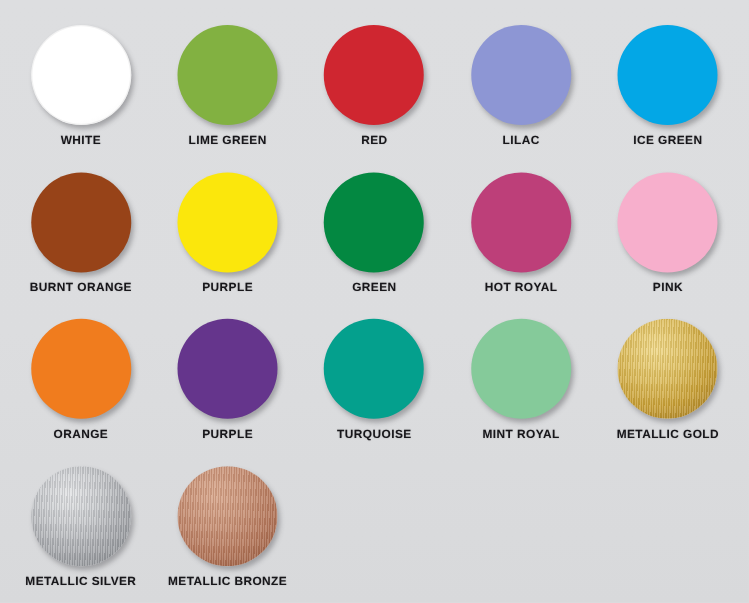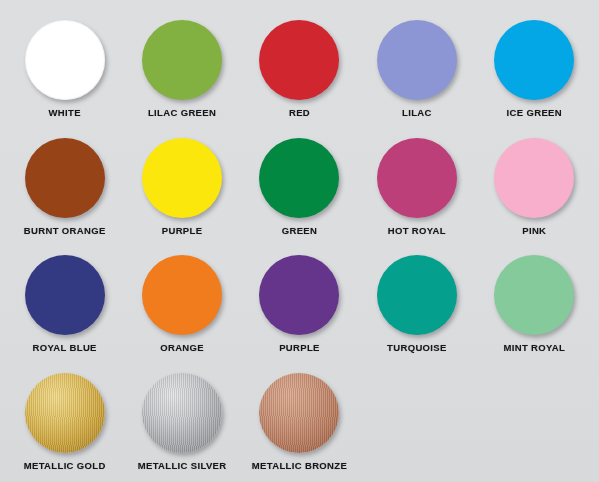--- a/index.html
+++ b/index.html
@@ -89,21 +89,21 @@
     <div class="swatch-cell">
       <div class="disc-wrap">
         <div class="disc finish-white has-edge"></div>
       </div>
       <div class="swatch-label">WHITE</div>
     </div>
     <div class="swatch-cell">
       <div class="disc-wrap">
         <div class="disc" style="background: rgb(130, 177, 65);"></div>
       </div>
-      <div class="swatch-label">LILAC GREEN</div>
+      <div class="swatch-label">LIME GREEN</div>
     </div>
     <div class="swatch-cell">
       <div class="disc-wrap">
         <div class="disc" style="background: rgb(207, 38, 48);"></div>
       </div>
       <div class="swatch-label">RED</div>
     </div>
     <div class="swatch-cell">
       <div class="disc-wrap">
         <div class="disc" style="background: rgb(141, 150, 212);"></div>
@@ -141,26 +141,20 @@
       <div class="swatch-label">HOT ROYAL</div>
     </div>
     <div class="swatch-cell">
       <div class="disc-wrap">
         <div class="disc" style="background: rgb(247, 175, 204);"></div>
       </div>
       <div class="swatch-label">PINK</div>
     </div>
     <div class="swatch-cell">
       <div class="disc-wrap">
-        <div class="disc" style="background: rgb(51, 58, 130);"></div>
-      </div>
-      <div class="swatch-label">ROYAL BLUE</div>
-    </div>
-    <div class="swatch-cell">
-      <div class="disc-wrap">
         <div class="disc" style="background: rgb(240, 124, 30);"></div>
       </div>
       <div class="swatch-label">ORANGE</div>
     </div>
     <div class="swatch-cell">
       <div class="disc-wrap">
         <div class="disc" style="background: rgb(101, 53, 140);"></div>
       </div>
       <div class="swatch-label">PURPLE</div>
     </div>

